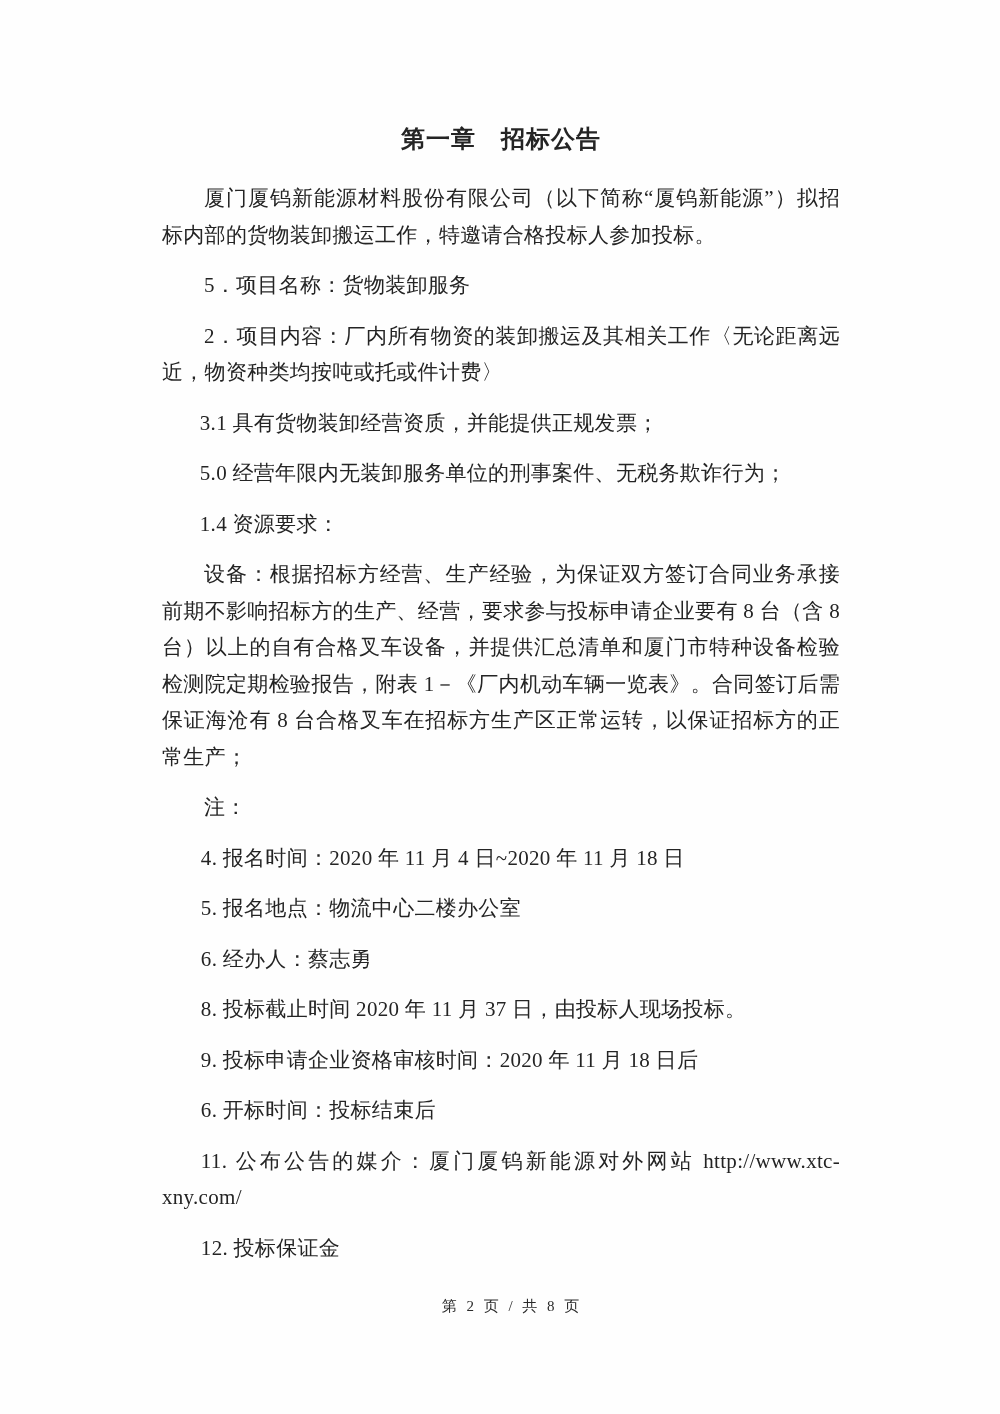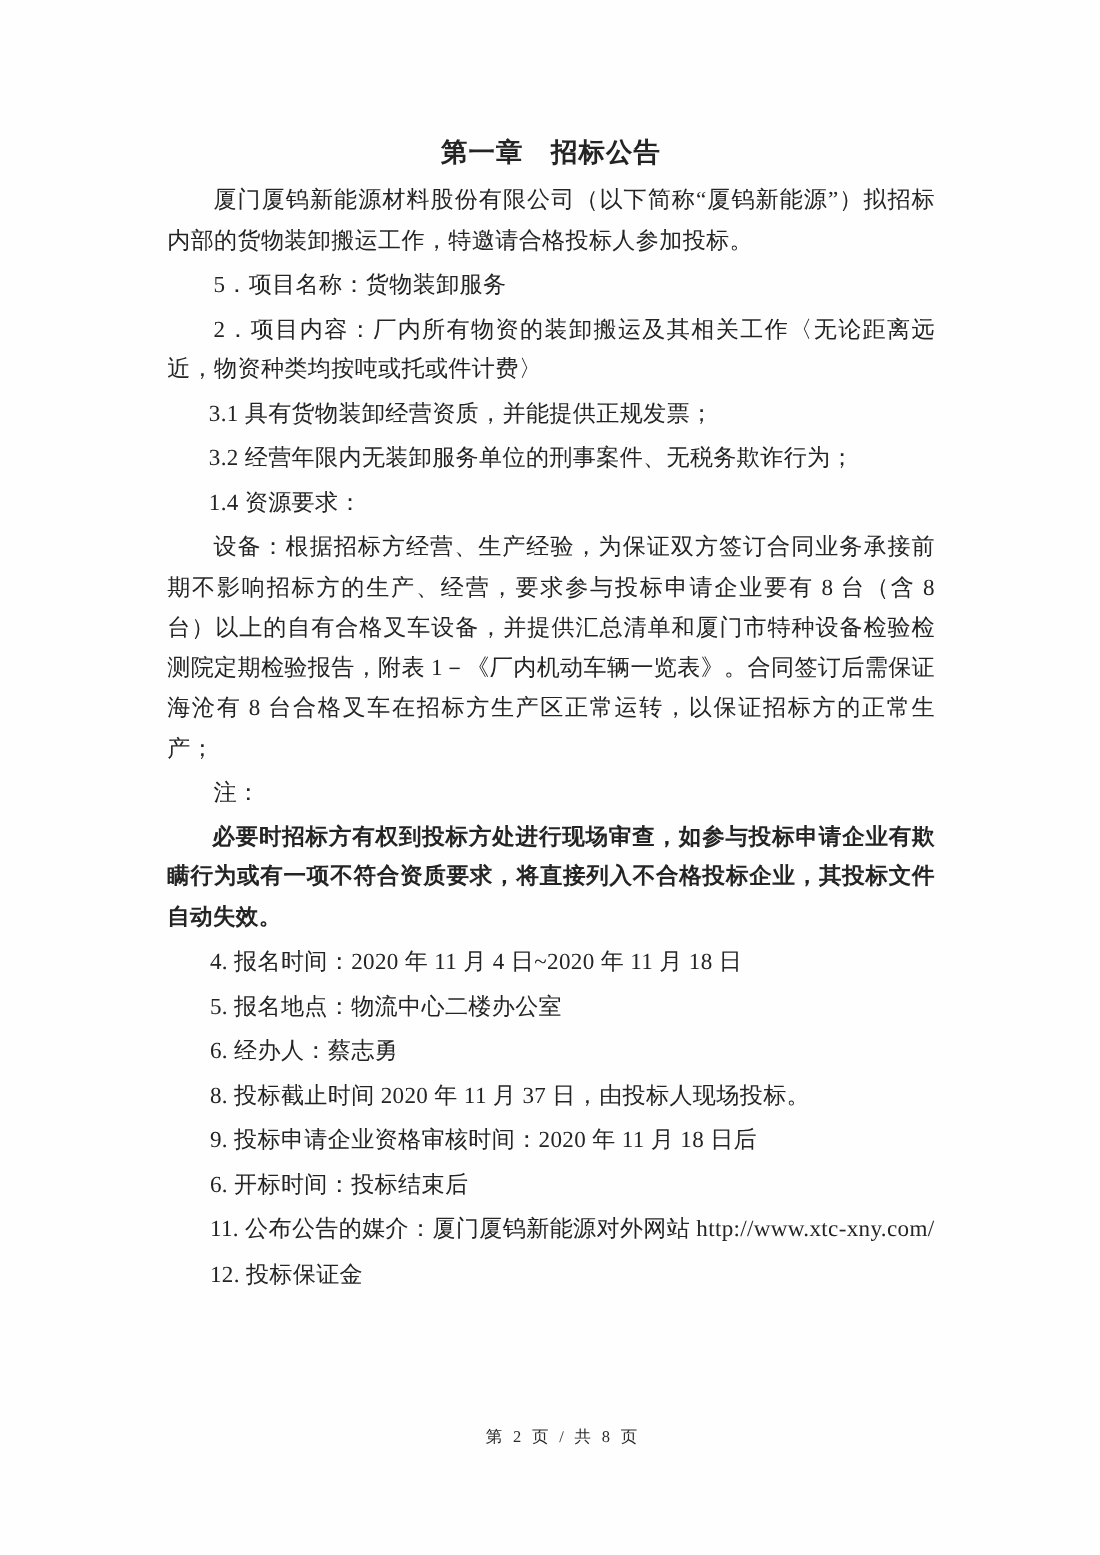--- a/index.html
+++ b/index.html
@@ -26,24 +26,24 @@
       left: 148px;
       top: 120px;
       width: 706px;
     }
     .doc-title {
       font-size: 24px;
       font-weight: 700;
       text-align: center;
       line-height: 38px;
       letter-spacing: 1px;
-      margin: 0 0 5px 0;
+      margin: 0 0 22px 0;
     }
     p {
-      margin: 4px;
+      margin: 14px;
       font-size: 21px;
       line-height: 36.5px;
       text-align: justify;
       letter-spacing: 0.3px;
     }
     .p-indent { text-indent: 2em; }
     .p-sub    { text-indent: 1.8em; }
     .p-item   { text-indent: 1.85em; }
     .p-bold {
       text-indent: 2em;
@@ -68,25 +68,24 @@
 
 <div class="page">
   <div class="content">
 
     <h1 class="doc-title">第一章　招标公告</h1>
 
     <p class="p-indent">厦门厦钨新能源材料股份有限公司（以下简称“厦钨新能源”）拟招标内部的货物装卸搬运工作，特邀请合格投标人参加投标。</p>
     <p class="p-indent">5．项目名称：货物装卸服务</p>
     <p class="p-indent">2．项目内容：厂内所有物资的装卸搬运及其相关工作〈无论距离远近，物资种类均按吨或托或件计费〉</p>
     <p class="p-sub">3.1 具有货物装卸经营资质，并能提供正规发票；</p>
-    <p class="p-sub">3.2 经营年限内无装卸服务单位的刑事案件、无税务欺诈行为；</p>
+    <p class="p-sub">5.0 经营年限内无装卸服务单位的刑事案件、无税务欺诈行为；</p>
     <p class="p-sub">1.4 资源要求：</p>
     <p class="p-indent">设备：根据招标方经营、生产经验，为保证双方签订合同业务承接前期不影响招标方的生产、经营，要求参与投标申请企业要有 8 台（含 8 台）以上的自有合格叉车设备，并提供汇总清单和厦门市特种设备检验检测院定期检验报告，附表 1－《厂内机动车辆一览表》。合同签订后需保证海沧有 8 台合格叉车在招标方生产区正常运转，以保证招标方的正常生产；</p>
     <p class="p-indent">注：</p>
-    <p class="p-bold">必要时招标方有权到投标方处进行现场审查，如参与投标申请企业有欺瞒行为或有一项不符合资质要求，将直接列入不合格投标企业，其投标文件自动失效。</p>
     <p class="p-item">4. 报名时间：2020 年 11 月 4 日~2020 年 11 月 18 日</p>
     <p class="p-item">5. 报名地点：物流中心二楼办公室</p>
     <p class="p-item">6. 经办人：蔡志勇</p>
     <p class="p-item">8. 投标截止时间 2020 年 11 月 37 日，由投标人现场投标。</p>
     <p class="p-item">9. 投标申请企业资格审核时间：2020 年 11 月 18 日后</p>
     <p class="p-item">6. 开标时间：投标结束后</p>
     <p class="p-item">11. 公布公告的媒介：厦门厦钨新能源对外网站 http://www.xtc-xny.com/</p>
     <p class="p-item">12. 投标保证金</p>
 
   </div>

